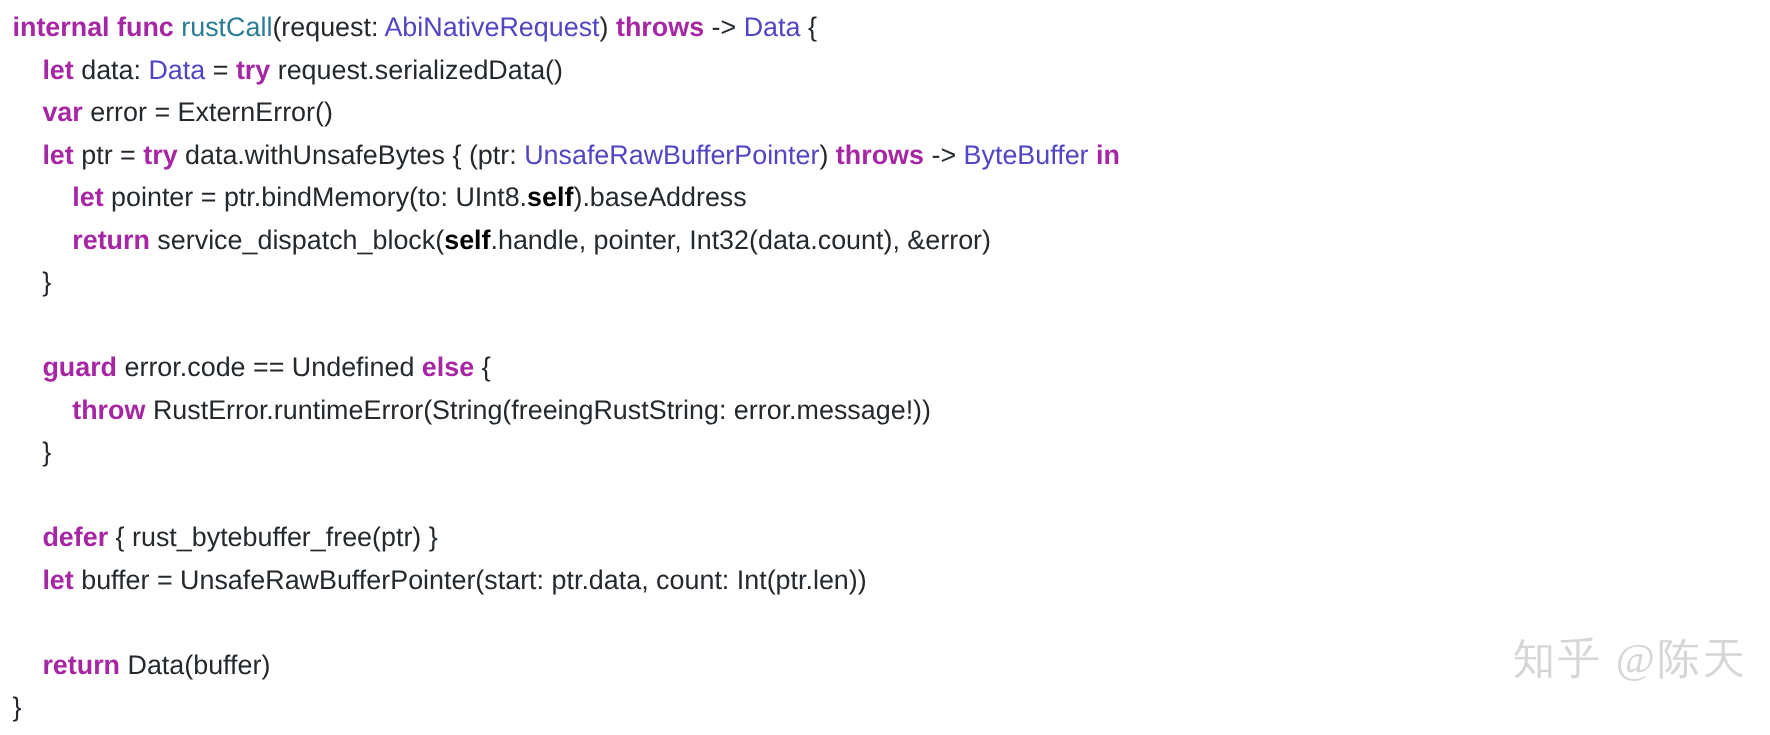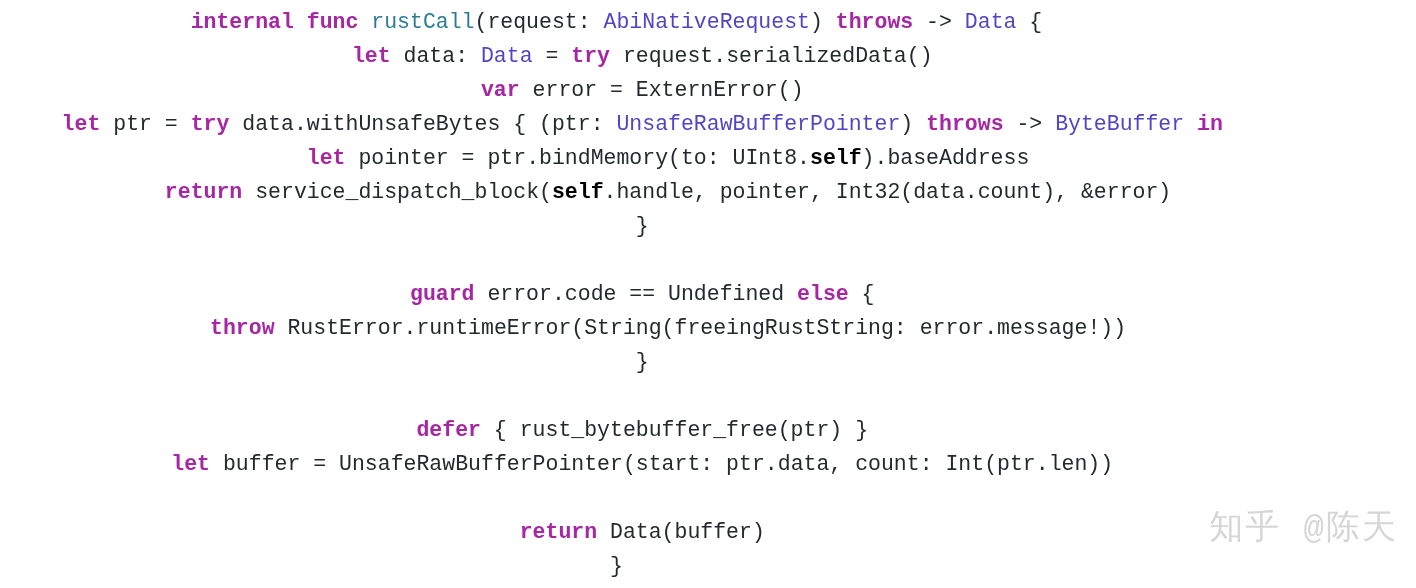--- a/index.html
+++ b/index.html
@@ -19,45 +19,44 @@
     height: 588px;
     background: #ffffff;
     box-sizing: border-box;
     padding: 0;
   }
   .code-block {
     position: absolute;
     top: 5px;
     left: 10px;
     margin: 0;
-    font-family: Liberation Mono, monospace;
+    font-family: Liberation Sans, sans-serif;
     font-size: 21.5px;
     line-height: 34px;
     letter-spacing: 0px;
     white-space: pre;
     color: #24292e;
-    text-align: center;
     -webkit-font-smoothing: antialiased;
   }
   .line {
     height: 34px;
     white-space: pre;
   }
   
   .kw  { color: #a626a4; font-weight: bold; }      
   .fn  { color: #2b7c94; }                          
   .typ { color: #5145c4; }                          
   .pl  { color: #24292e; }                          
   .slf { color: #000000; font-weight: bold; }       
 
   #watermark {
     position: absolute;
     right: 18px;
     bottom: 38px;
-    font-family: Liberation Mono, monospace;
+    font-family: Liberation Serif, serif;
     font-size: 34px;
     letter-spacing: 2px;
     color: #d6d6d6;
     user-select: none;
     white-space: pre;
   }
 </style>
 </head>
 <body>
 

